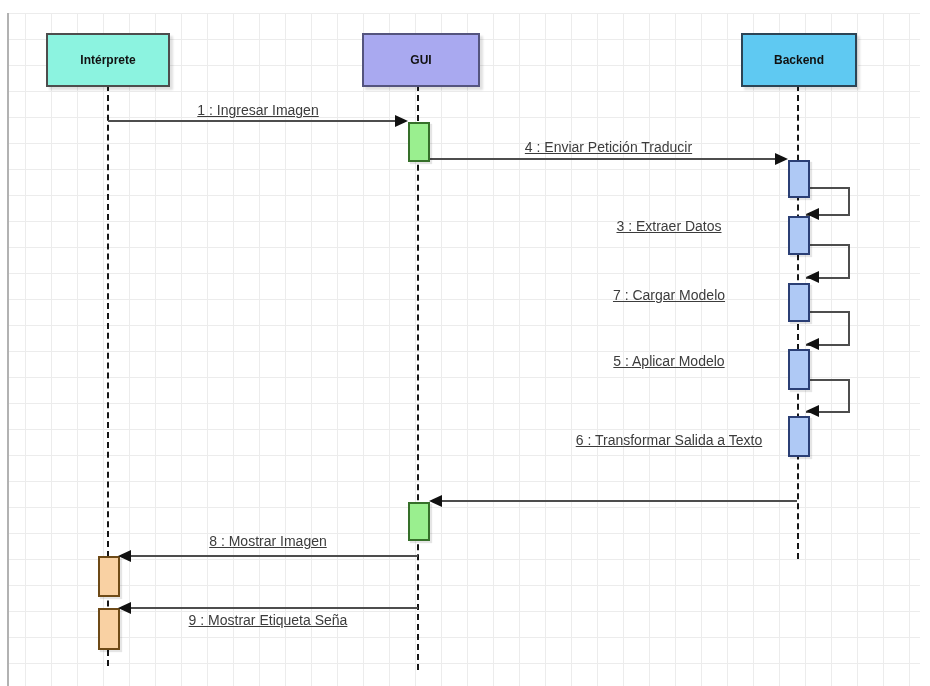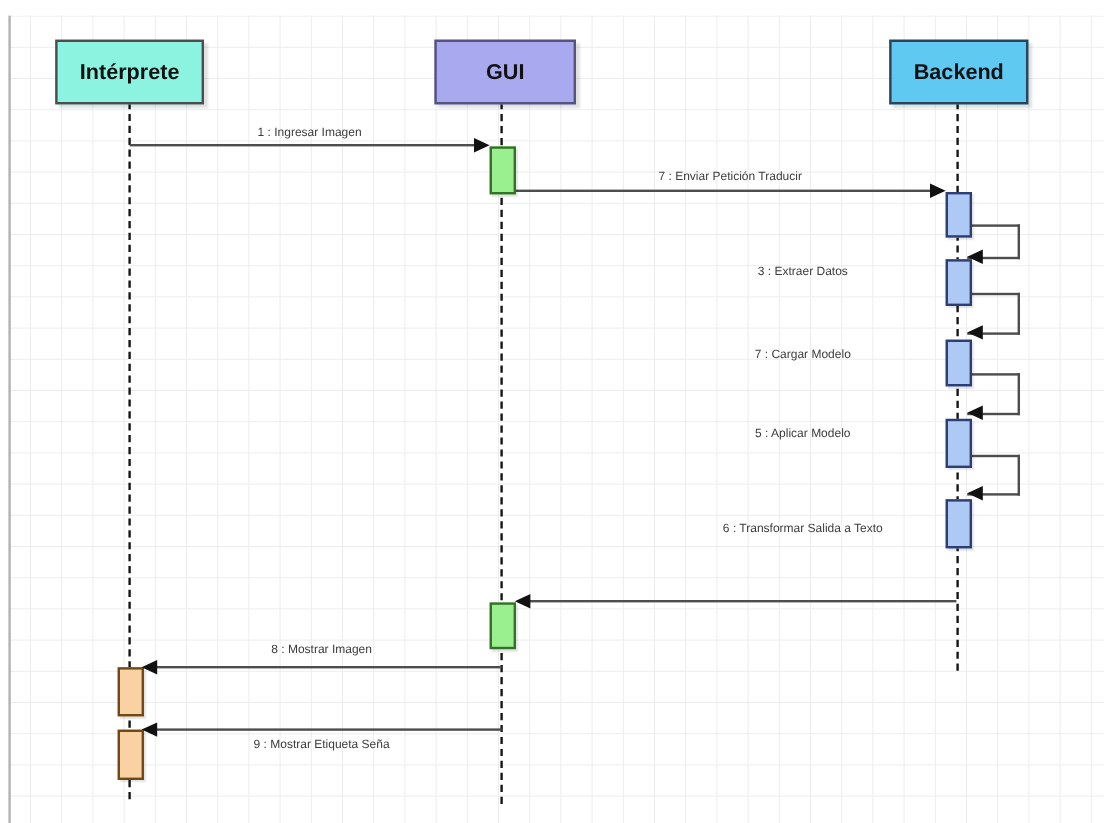--- a/index.html
+++ b/index.html
@@ -11,38 +11,38 @@
     position:absolute;left:8px;top:13px;width:912px;height:673px;
     background-image:
       linear-gradient(to right, var(--grid,#ececec) 1px, transparent 1px),
       linear-gradient(to bottom, var(--grid,#ececec) 1px, transparent 1px);
     background-size:26px 26px;background-position:17px 0;
   }
   .page-edge{position:absolute;left:7px;top:13px;width:2px;height:673px;background:#b2b2b2;}
   .actor{
     position:absolute;top:33px;height:50px;border:2px solid #444;
     display:flex;align-items:center;justify-content:center;
-    font-weight:bold;font-size:18px;color:#111;
+    font-weight:bold;font-size:12px;color:#111;
     box-shadow:3px 3px 2px rgba(0,0,0,0.12);z-index:3;
   }
   .actor.interprete{left:46px;width:120px;background:var(--interprete_fill);border-color:var(--interprete_border);}
   .actor.gui{left:362px;width:114px;background:var(--gui_fill);border-color:var(--gui_border);}
   .actor.backend{left:741px;width:112px;background:var(--backend_fill);border-color:var(--backend_border);}
   .lifeline{position:absolute;width:0;border-left:2px dashed #161616;z-index:1;}
   .bar{position:absolute;width:18px;border:2px solid;z-index:4;box-shadow:2px 2px 1px rgba(0,0,0,0.10);}
   .bar.green{background:var(--act_green_fill);border-color:var(--act_green_border);}
   .bar.blue{background:var(--act_blue_fill);border-color:var(--act_blue_border);}
   .bar.orange{background:var(--act_orange_fill);border-color:var(--act_orange_border);}
   .mline{position:absolute;height:2px;background:var(--line);z-index:2;}
   .arr-r{position:absolute;width:0;height:0;border-top:6px solid transparent;border-bottom:6px solid transparent;
          border-left:13px solid var(--arrow);z-index:5;}
   .arr-l{position:absolute;width:0;height:0;border-top:6px solid transparent;border-bottom:6px solid transparent;
          border-right:13px solid var(--arrow);z-index:5;}
   .loop{position:absolute;left:806px;width:42px;border:2px solid var(--line);border-left:none;z-index:2;}
-  .mlabel{position:absolute;font-size:10px;line-height:15px;color:var(--text);z-index:6;white-space:nowrap;}
+  .mlabel{position:absolute;font-size:14px;line-height:15px;color:var(--text);z-index:6;white-space:nowrap;text-decoration:underline;}
   .c{text-align:center;} .r{text-align:center;}
 </style>
 </head>
 <body>
 
 <div id="canvas">
   <div class="grid"></div>
   <div class="page-edge"></div>
 
   <div class="lifeline" style="left:107px;top:85px;height:581px;"></div>
@@ -68,21 +68,21 @@
   <div class="bar blue" style="left:788px;top:416px;height:37px;"></div>
   <div class="bar orange" style="left:98px;top:556px;height:37px;"></div>
   <div class="bar orange" style="left:98px;top:608px;height:38px;"></div>
 
   <div class="mline" style="left:108px;top:120px;width:290px;"></div>
   <div class="arr-r" style="left:395px;top:115px;"></div>
   <div class="mlabel c" style="left:108px;top:103px;width:300px;">1 : Ingresar Imagen</div>
 
   <div class="mline" style="left:429px;top:158px;width:348px;"></div>
   <div class="arr-r" style="left:775px;top:153px;"></div>
-  <div class="mlabel c" style="left:429px;top:140px;width:359px;">7 : Enviar Petición Traducir</div>
+  <div class="mlabel c" style="left:429px;top:140px;width:359px;">4 : Enviar Petición Traducir</div>
 
   <div class="loop" style="top:187px;height:25px;"></div>
   <div class="arr-l" style="left:806px;top:208px;"></div>
   <div class="mlabel r" style="left:560px;top:219px;width:218px;">3 : Extraer Datos</div>
 
   <div class="loop" style="top:244px;height:31px;"></div>
   <div class="arr-l" style="left:806px;top:271px;"></div>
   <div class="mlabel r" style="left:560px;top:288px;width:218px;">7 : Cargar Modelo</div>
 
   <div class="loop" style="top:311px;height:31px;"></div>

